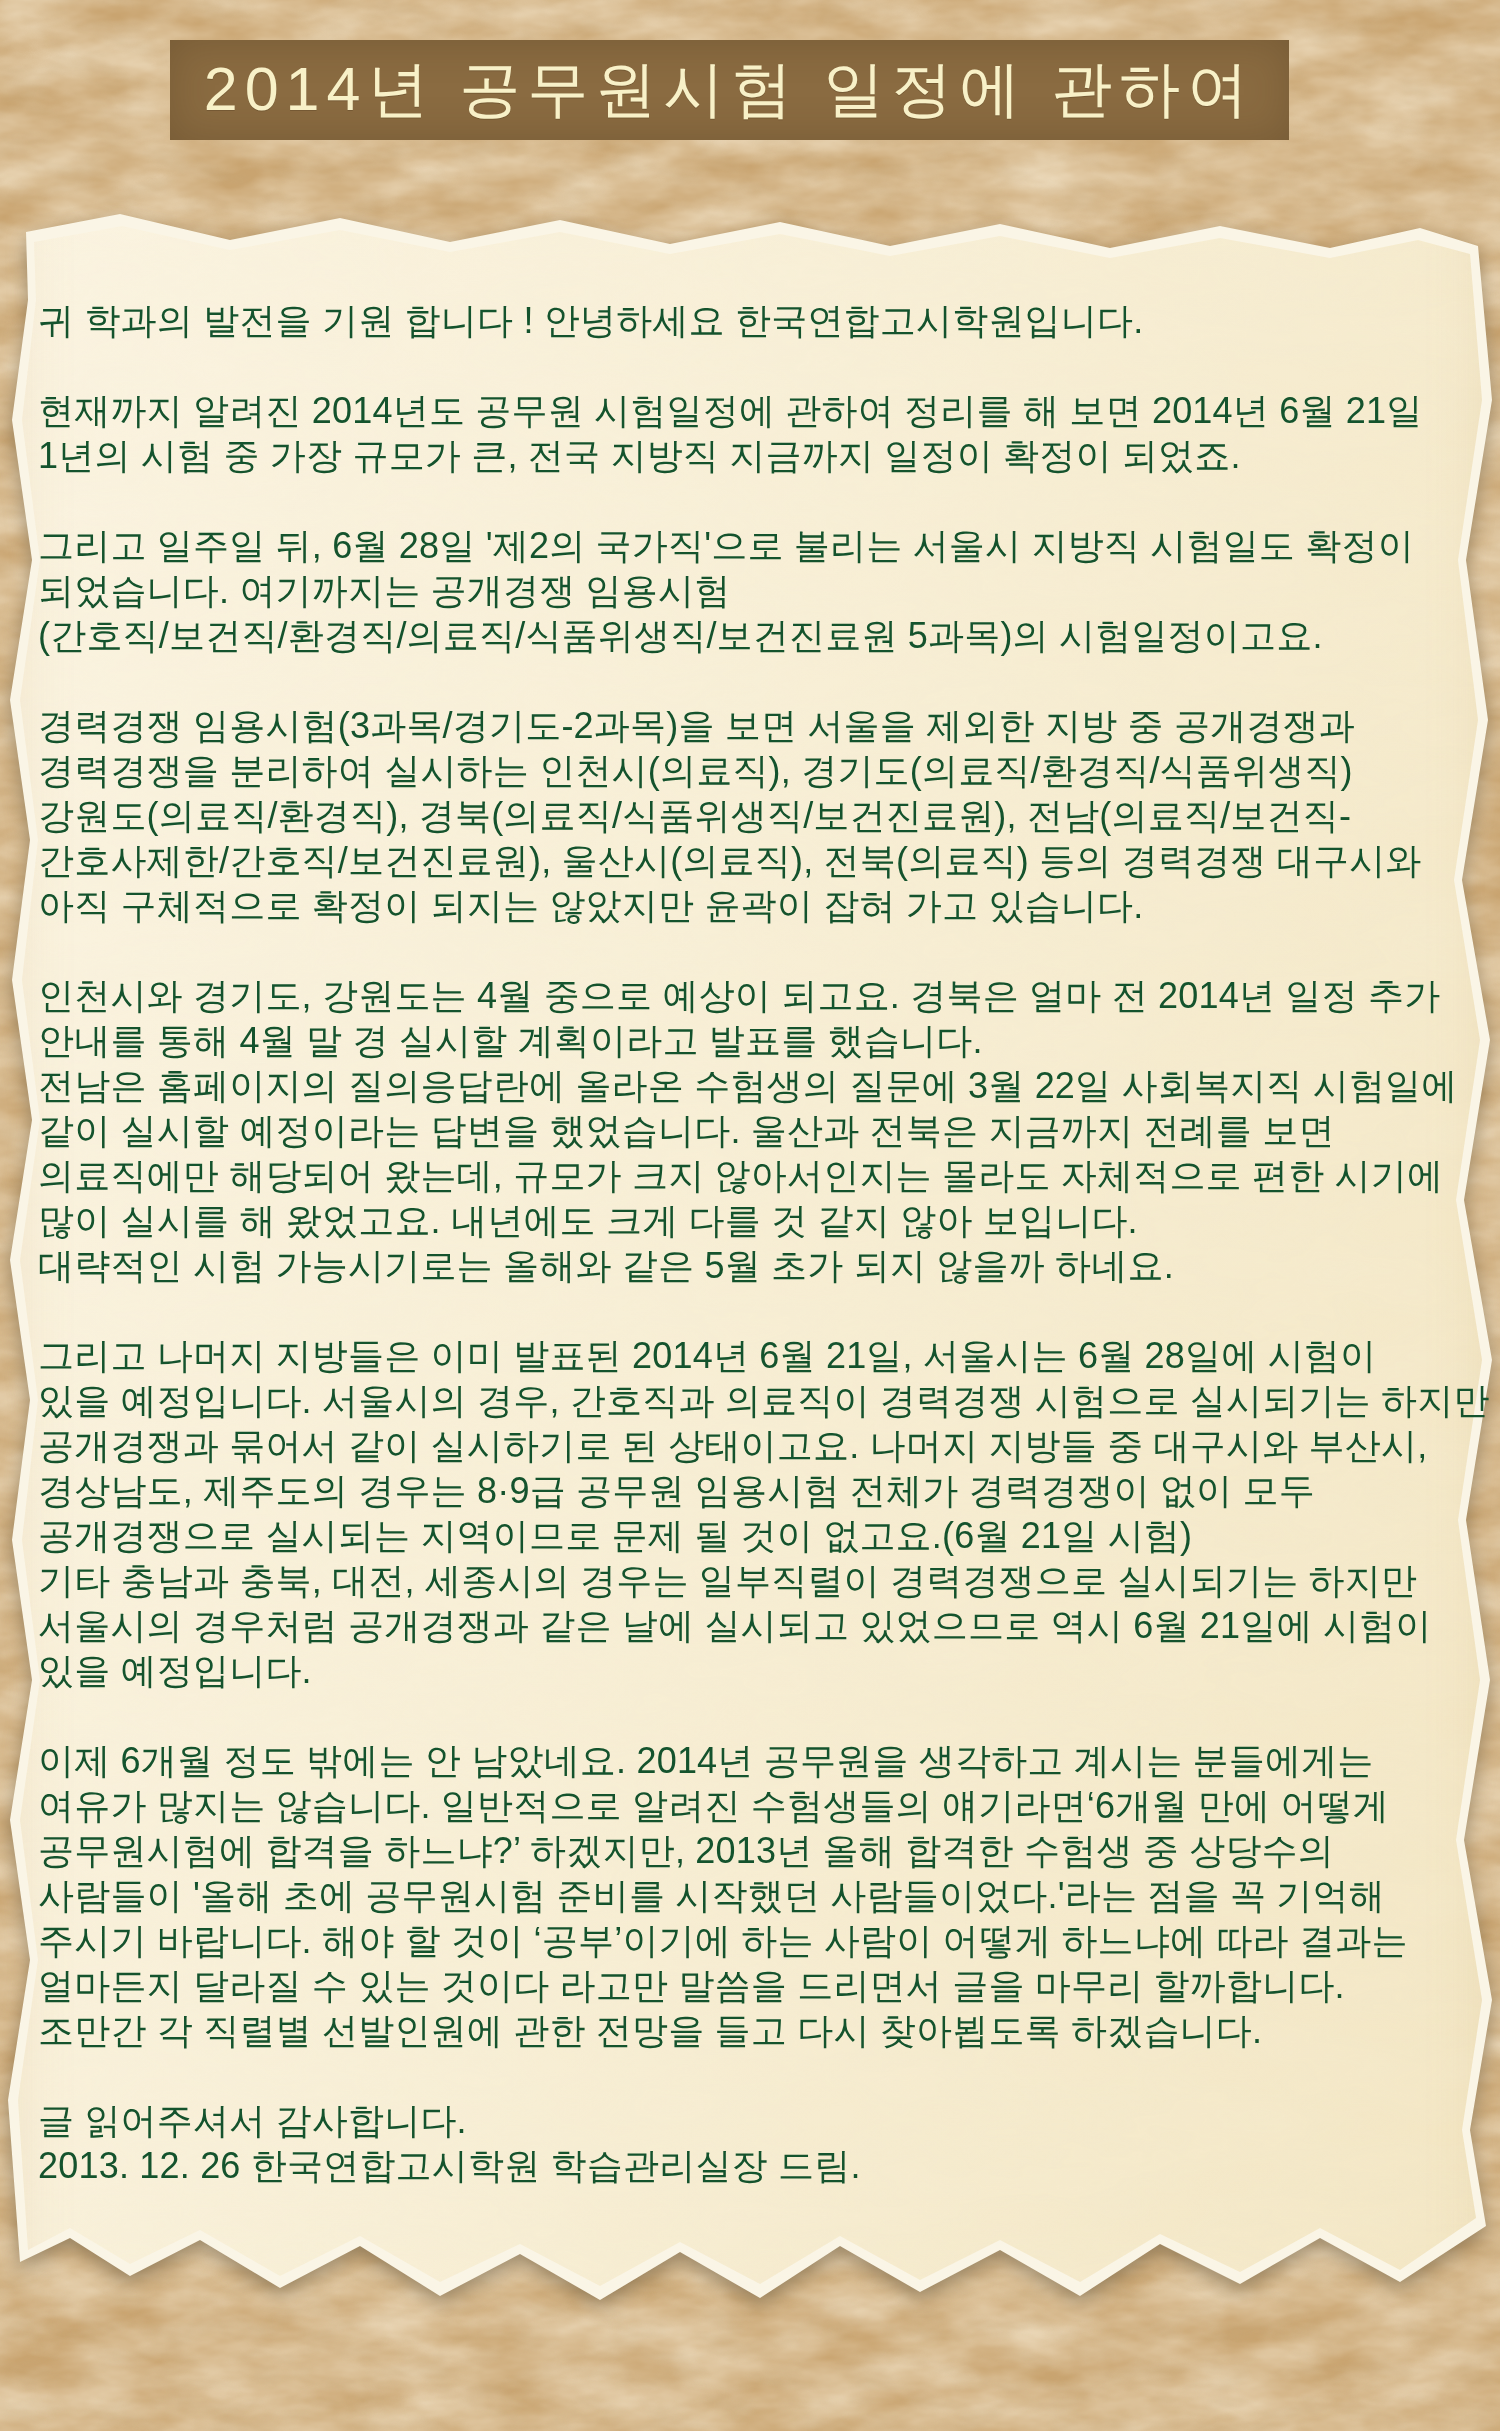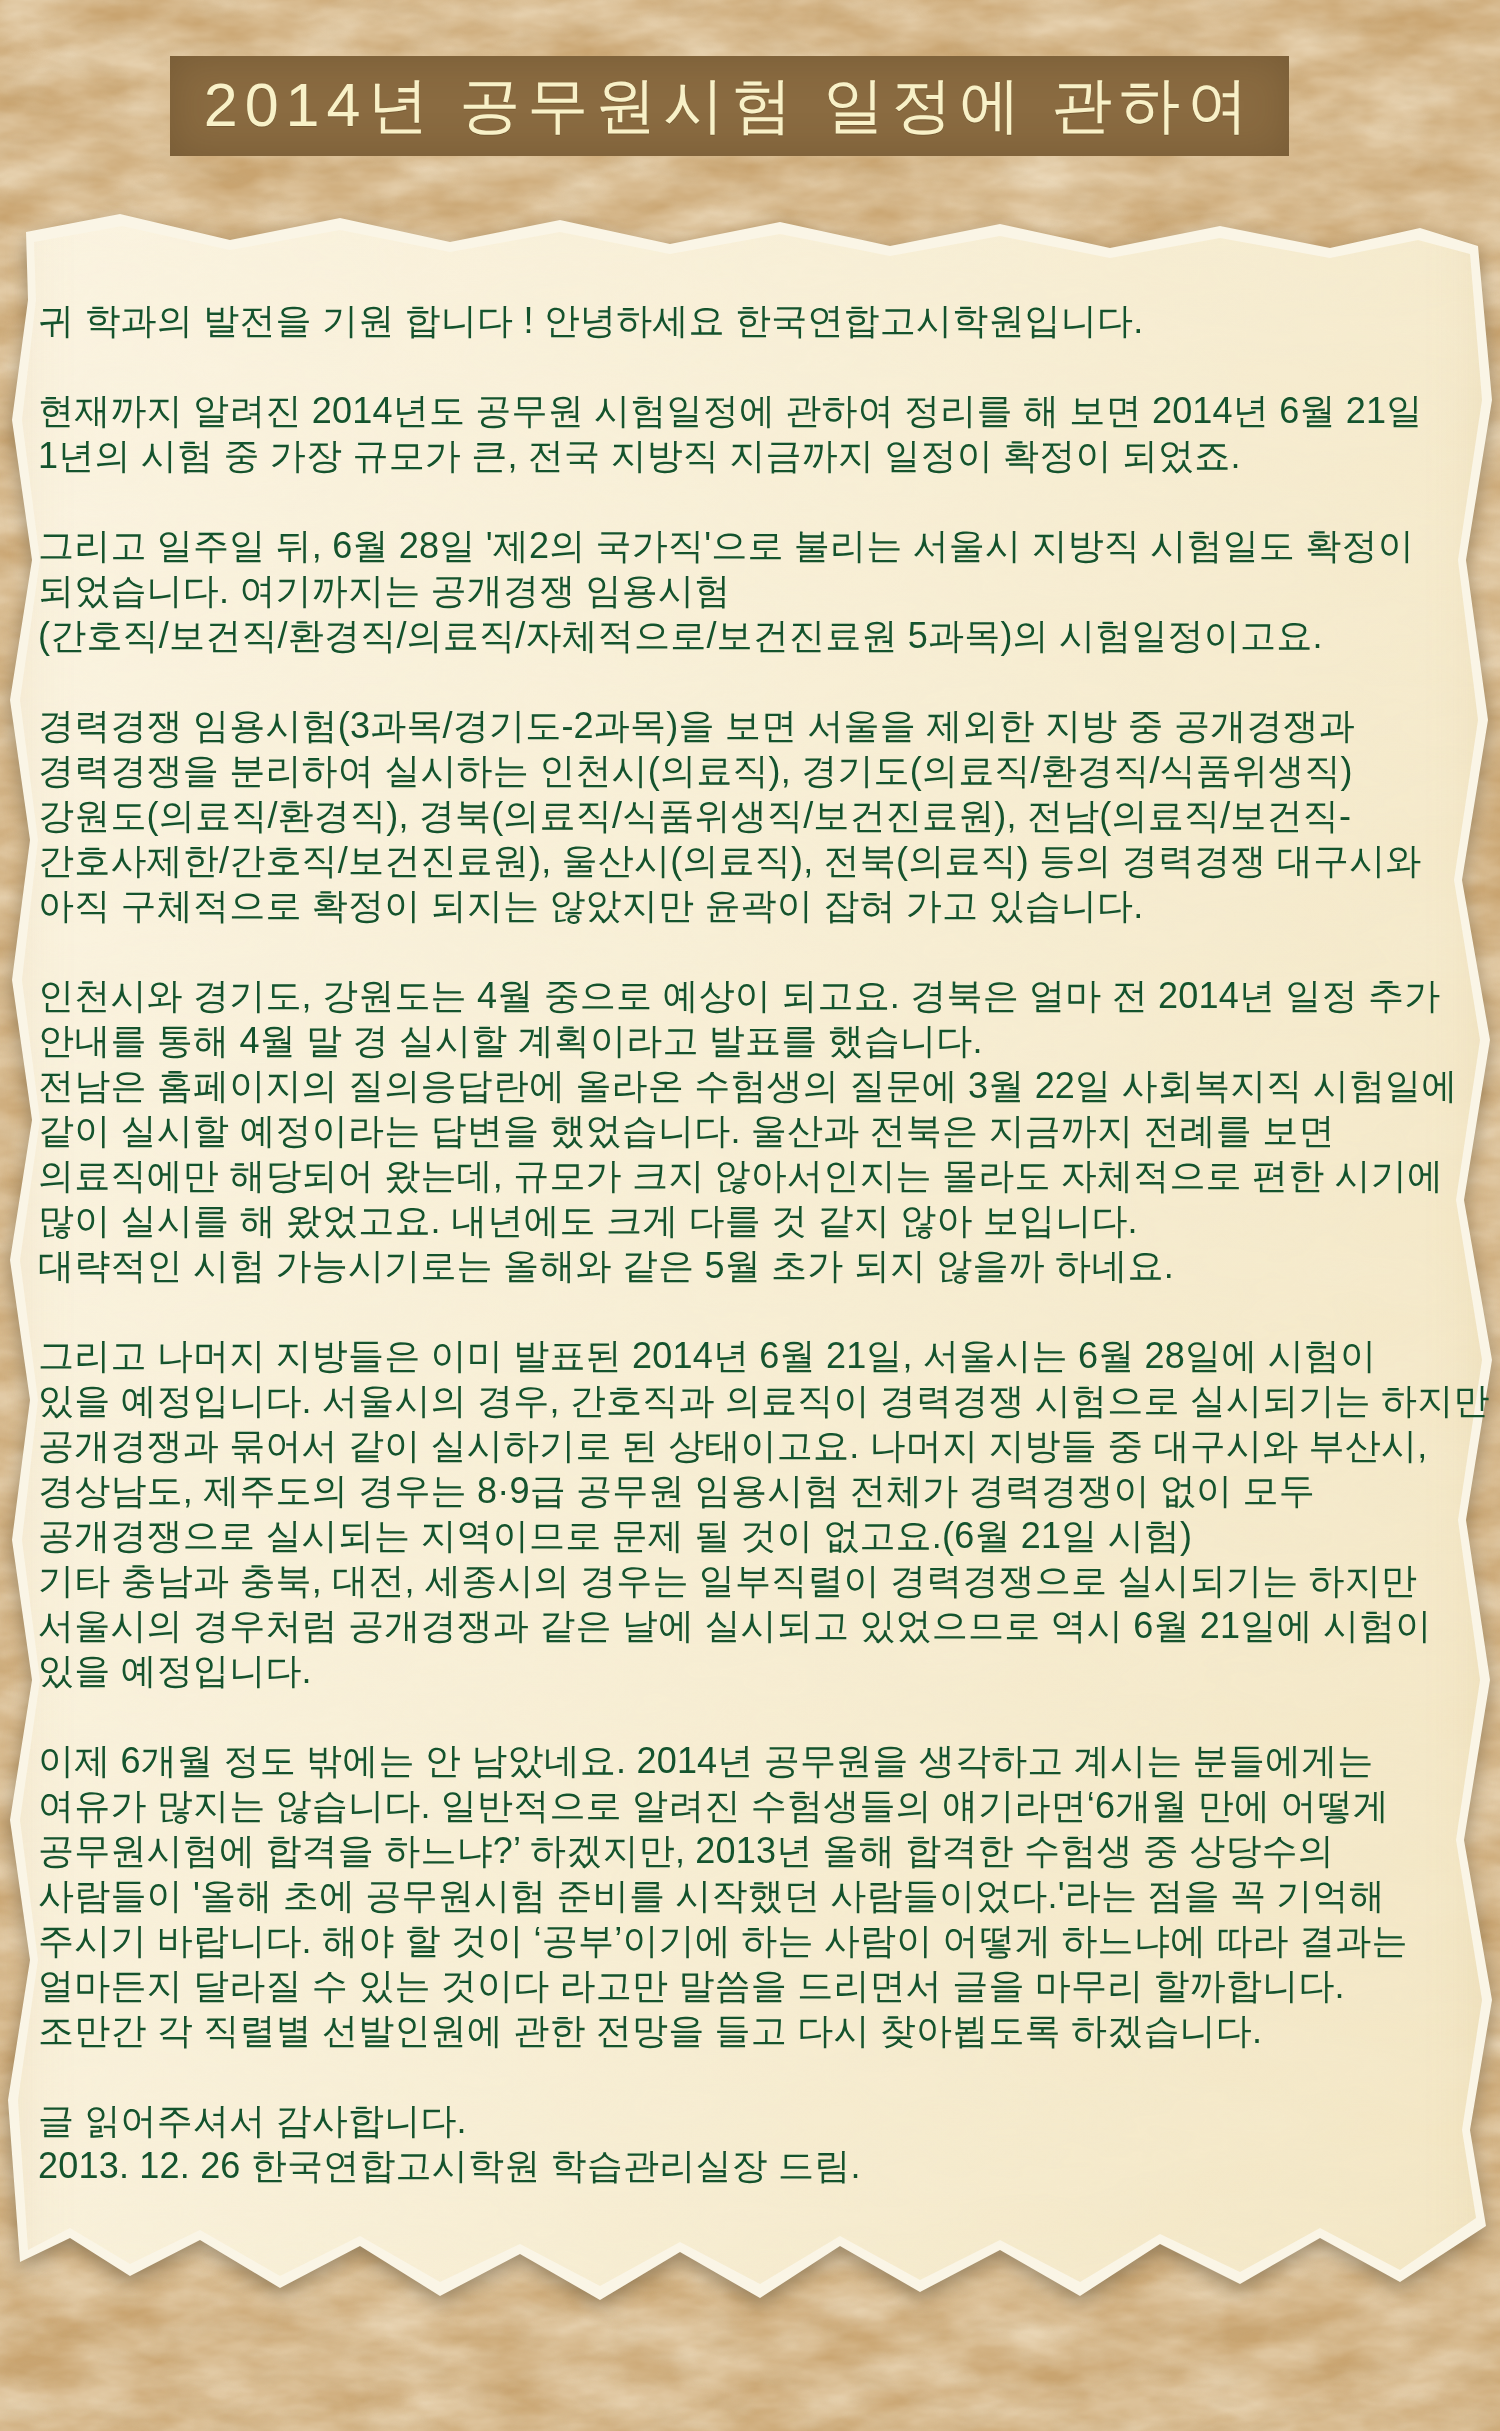--- a/index.html
+++ b/index.html
@@ -28,21 +28,21 @@
     clip-path:polygon(34px 242px,122px 226px,230px 250px,340px 230px,450px 252px,560px 232px,670px 254px,780px 234px,890px 256px,1000px 236px,1110px 258px,1220px 238px,1330px 258px,1418px 240px,1470px 254px,
       1482px 400px,1458px 560px,1478px 720px,1454px 880px,1480px 1040px,1456px 1200px,1482px 1360px,1458px 1520px,1480px 1680px,1456px 1840px,1482px 2000px,1462px 2130px,1476px 2218px,
       1400px 2270px,1320px 2228px,1240px 2272px,1160px 2234px,1080px 2282px,1000px 2240px,920px 2280px,840px 2236px,760px 2284px,680px 2242px,600px 2286px,520px 2244px,440px 2282px,360px 2236px,280px 2276px,200px 2230px,130px 2264px,70px 2228px,
       28px 2250px,
       18px 2100px,38px 1960px,20px 1820px,40px 1680px,22px 1540px,38px 1400px,20px 1260px,40px 1120px,22px 980px,38px 840px,20px 700px,40px 560px,22px 420px,36px 300px);
   }
   .paper svg{position:absolute;left:0;top:0;width:1500px;height:2431px;opacity:.45;}
 
   
   .banner{
-    position:absolute;left:170px;top:56px;width:1119px;height:100px;
+    position:absolute;left:170px;top:40px;width:1119px;height:100px;
     background:#8a6b41;box-shadow:inset 0 0 40px rgba(60,42,20,.25);
     display:flex;align-items:center;justify-content:center;
   }
   .banner span{
     color:#f8f1c8;font-size:61px;letter-spacing:7px;white-space:nowrap;
     text-shadow:0 1px 0 rgba(60,42,20,.25);
   }
 
   
   .content{
@@ -96,21 +96,21 @@
   <div class="banner">
     <span>2014년 공무원시험 일정에 관하여</span>
   </div>
 
   <div class="content">
     <p>귀 학과의 발전을 기원 합니다 ! 안녕하세요 한국연합고시학원입니다.</p>
     <p>현재까지 알려진 2014년도 공무원 시험일정에 관하여 정리를 해 보면 2014년 6월 21일
 1년의 시험 중 가장 규모가 큰, 전국 지방직 지금까지 일정이 확정이 되었죠.</p>
     <p>그리고 일주일 뒤, 6월 28일 '제2의 국가직'으로 불리는 서울시 지방직 시험일도 확정이
 되었습니다. 여기까지는 공개경쟁 임용시험
-(간호직/보건직/환경직/의료직/자체적으로/보건진료원 5과목)의 시험일정이고요.</p>
+(간호직/보건직/환경직/의료직/식품위생직/보건진료원 5과목)의 시험일정이고요.</p>
     <p>경력경쟁 임용시험(3과목/경기도-2과목)을 보면 서울을 제외한 지방 중 공개경쟁과
 경력경쟁을 분리하여 실시하는 인천시(의료직), 경기도(의료직/환경직/식품위생직)
 강원도(의료직/환경직), 경북(의료직/식품위생직/보건진료원), 전남(의료직/보건직-
 간호사제한/간호직/보건진료원), 울산시(의료직), 전북(의료직) 등의 경력경쟁 대구시와
 아직 구체적으로 확정이 되지는 않았지만 윤곽이 잡혀 가고 있습니다.</p>
     <p>인천시와 경기도, 강원도는 4월 중으로 예상이 되고요. 경북은 얼마 전 2014년 일정 추가
 안내를 통해 4월 말 경 실시할 계획이라고 발표를 했습니다.
 전남은 홈페이지의 질의응답란에 올라온 수험생의 질문에 3월 22일 사회복지직 시험일에
 같이 실시할 예정이라는 답변을 했었습니다. 울산과 전북은 지금까지 전례를 보면
 의료직에만 해당되어 왔는데, 규모가 크지 않아서인지는 몰라도 자체적으로 편한 시기에

